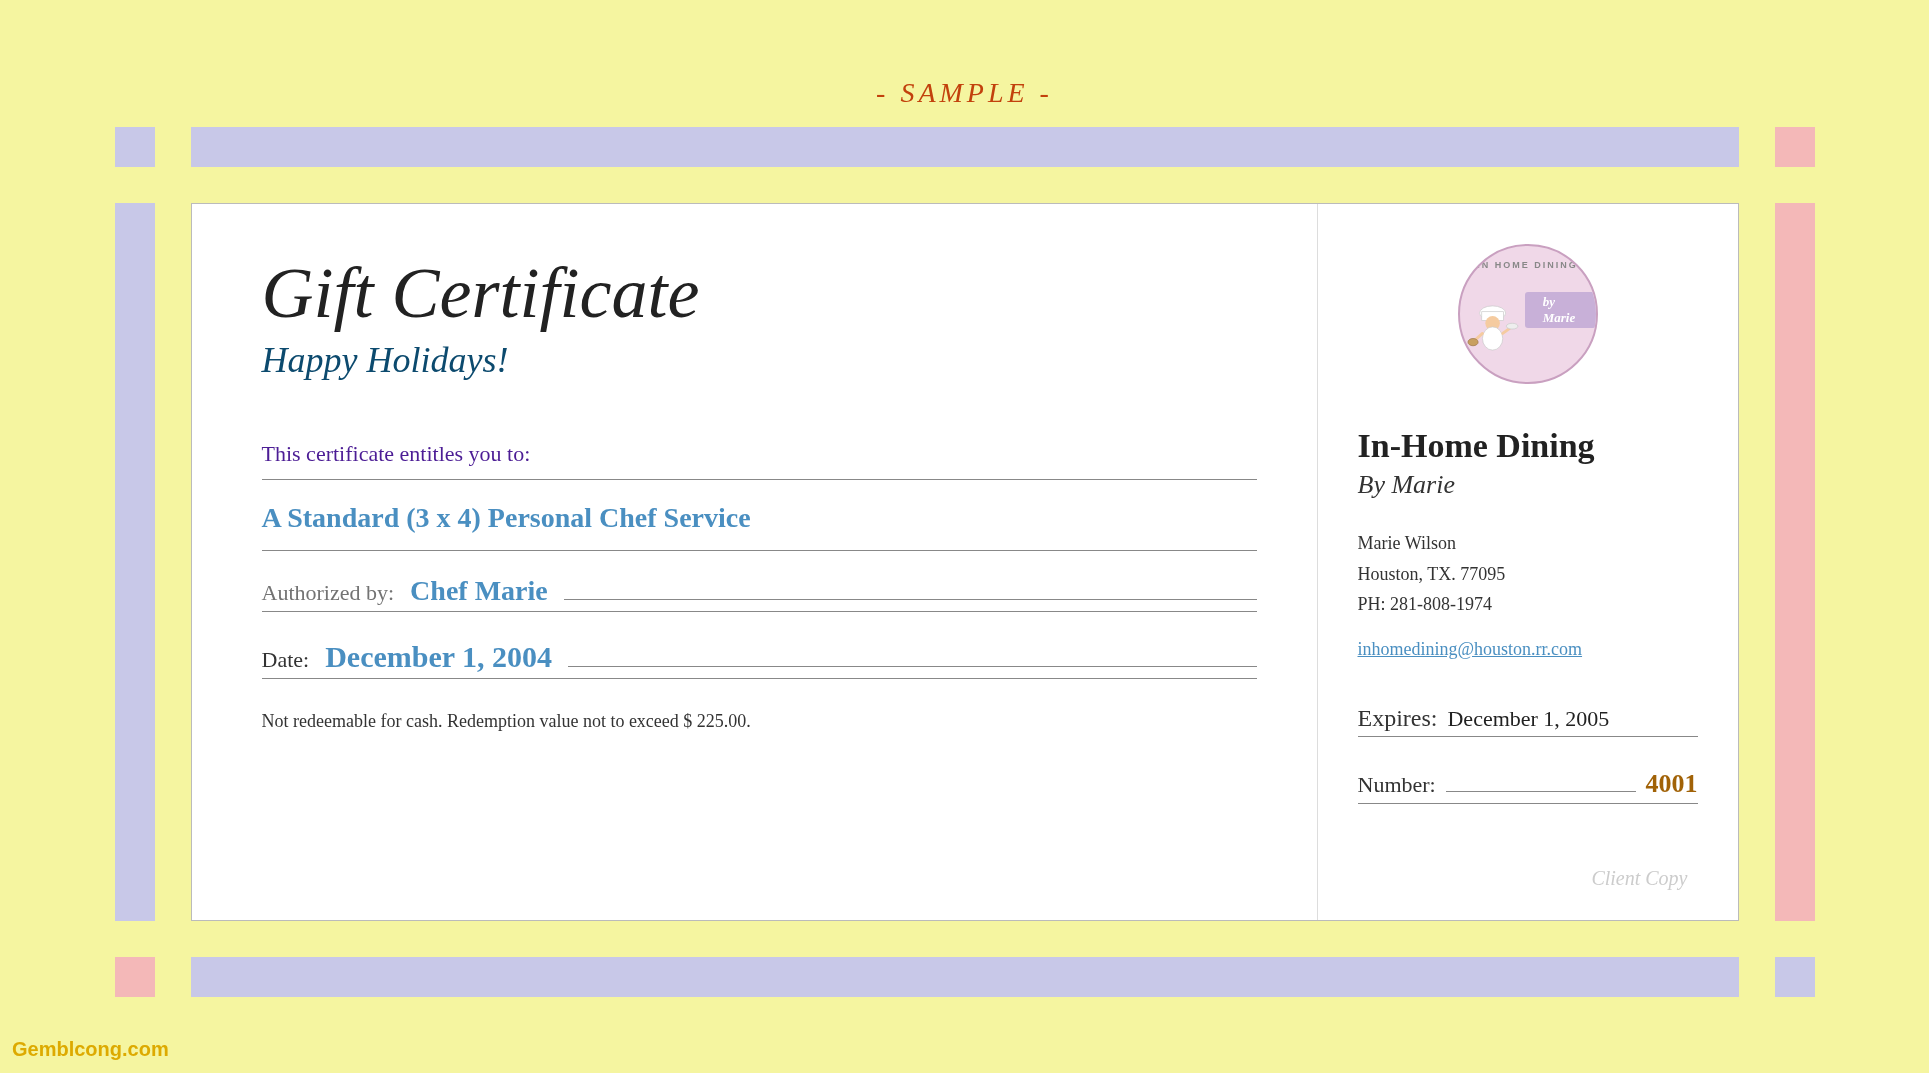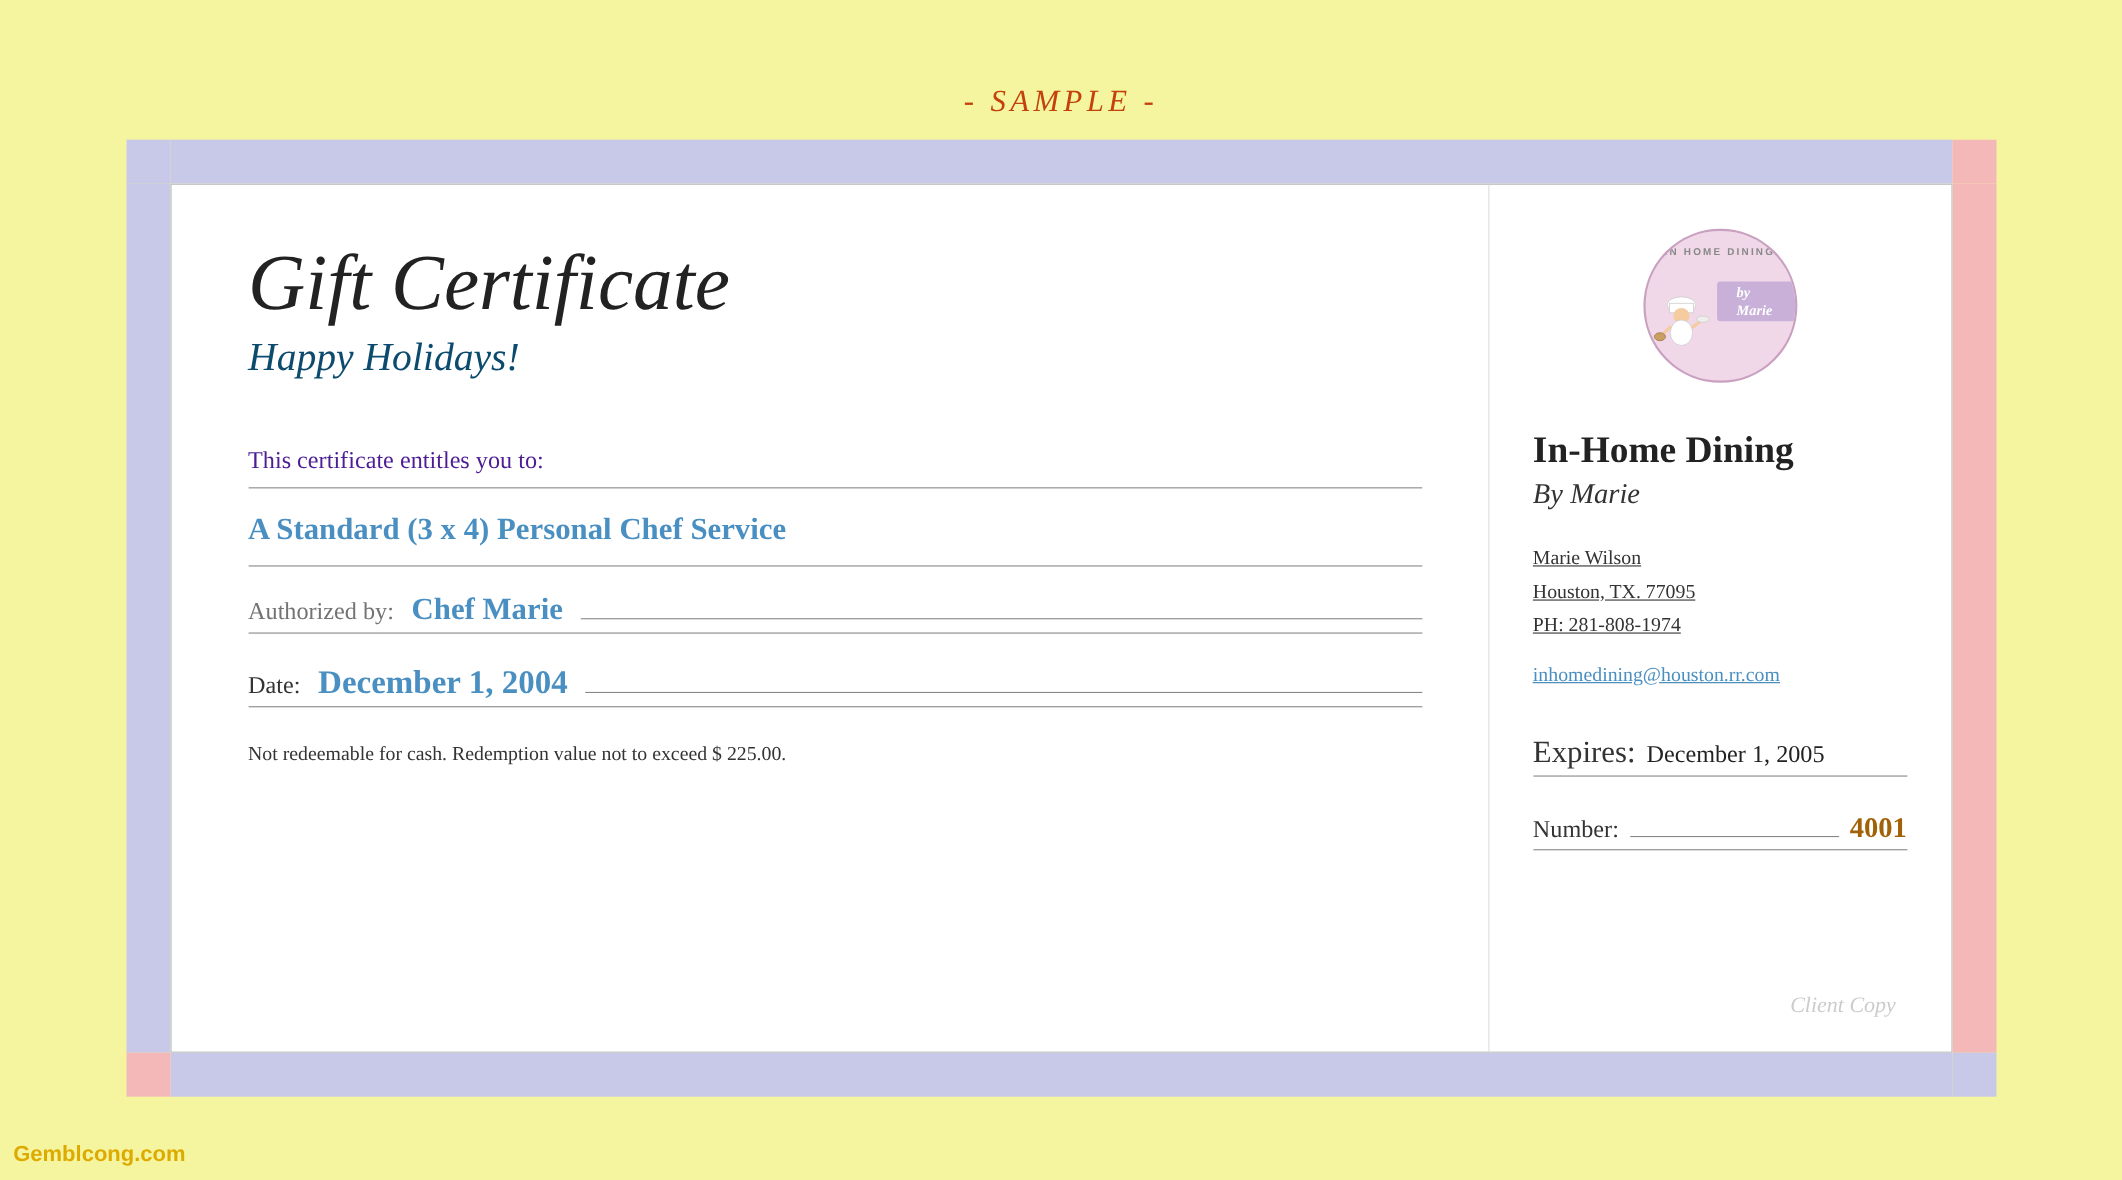--- a/index.html
+++ b/index.html
@@ -24,20 +24,21 @@
       font-family: Georgia, serif;
     }
 
     .outer-frame {
       width: 1700px;
       height: 870px;
       display: grid;
       grid-template-columns: 40px 1fr 40px;
       grid-template-rows: 40px 1fr 40px;
       position: relative;
+      gap: 36px;
     }
 
     .corner-tl { background: #c8c8e8; grid-column: 1; grid-row: 1; }
     .corner-tr { background: #f4b8b8; grid-column: 3; grid-row: 1; }
     .corner-bl { background: #f4b8b8; grid-column: 1; grid-row: 3; }
     .corner-br { background: #c8c8e8; grid-column: 3; grid-row: 3; }
     .edge-top { background: #c8c8e8; grid-column: 2; grid-row: 1; }
     .edge-bottom { background: #c8c8e8; grid-column: 2; grid-row: 3; }
     .edge-left { background: #c8c8e8; grid-column: 1; grid-row: 2; }
     .edge-right { background: #f4b8b8; grid-column: 3; grid-row: 2; }
@@ -225,41 +226,40 @@
       color: #333;
       text-align: left;
       margin-top: 4px;
     }
 
     .contact-block {
       margin-top: 28px;
       font-size: 18px;
       color: #333;
       line-height: 1.7;
-      text-decoration: underline;
     }
 
     .email-link {
       color: #4a8fc1;
       text-decoration: underline;
       margin-top: 14px;
       display: block;
       font-size: 18px;
     }
 
     .expires-section {
       margin-top: 40px;
       display: flex;
       align-items: baseline;
       gap: 10px;
       width: 100%;
     }
 
     .expires-label {
-      font-size: 28px;
+      font-size: 24px;
       color: #333;
     }
 
     .expires-value {
       font-size: 22px;
       color: #222;
       flex: 1;
     }
 
     .number-section {

